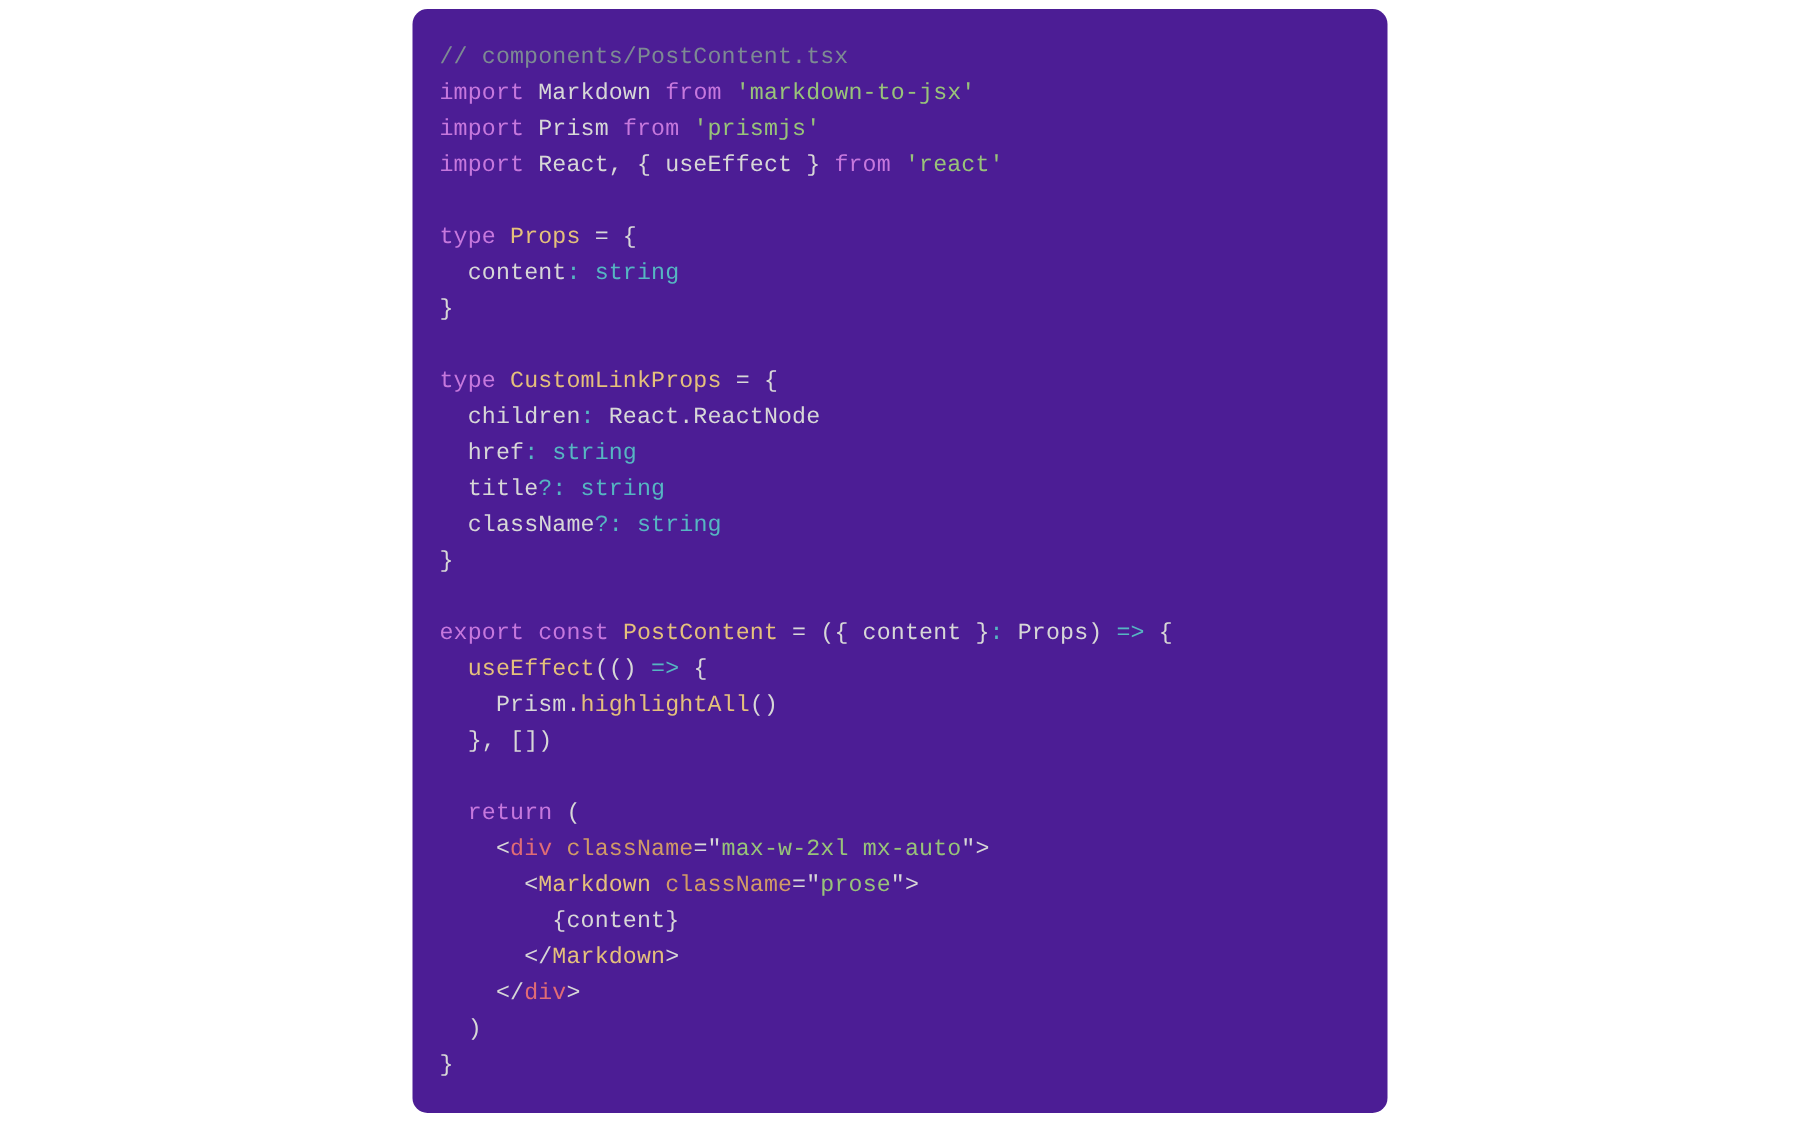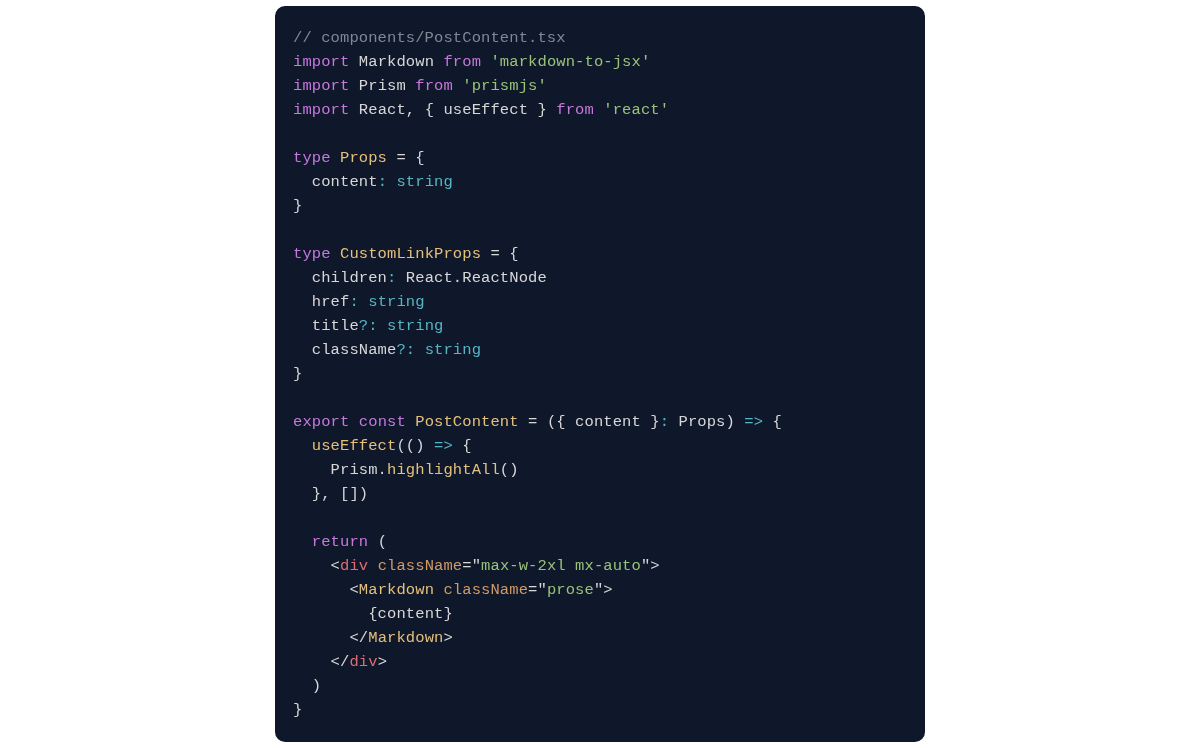--- a/index.html
+++ b/index.html
@@ -12,21 +12,21 @@
   }
   .stage {
     width: 1200px;
     height: 748px;
     display: flex;
     align-items: center;
     justify-content: center;
   }
   .code-card {
     width: 650px;
-    background: #0f172a;
+    background: #4c1d95;
     border-radius: 10px;
     padding: 20px 18px 20px 18px;
     box-sizing: border-box;
     overflow: hidden;
   }
   pre.code {
     margin: 0;
     font-size: 15.5px;
     line-height: 24px;
     white-space: pre;

